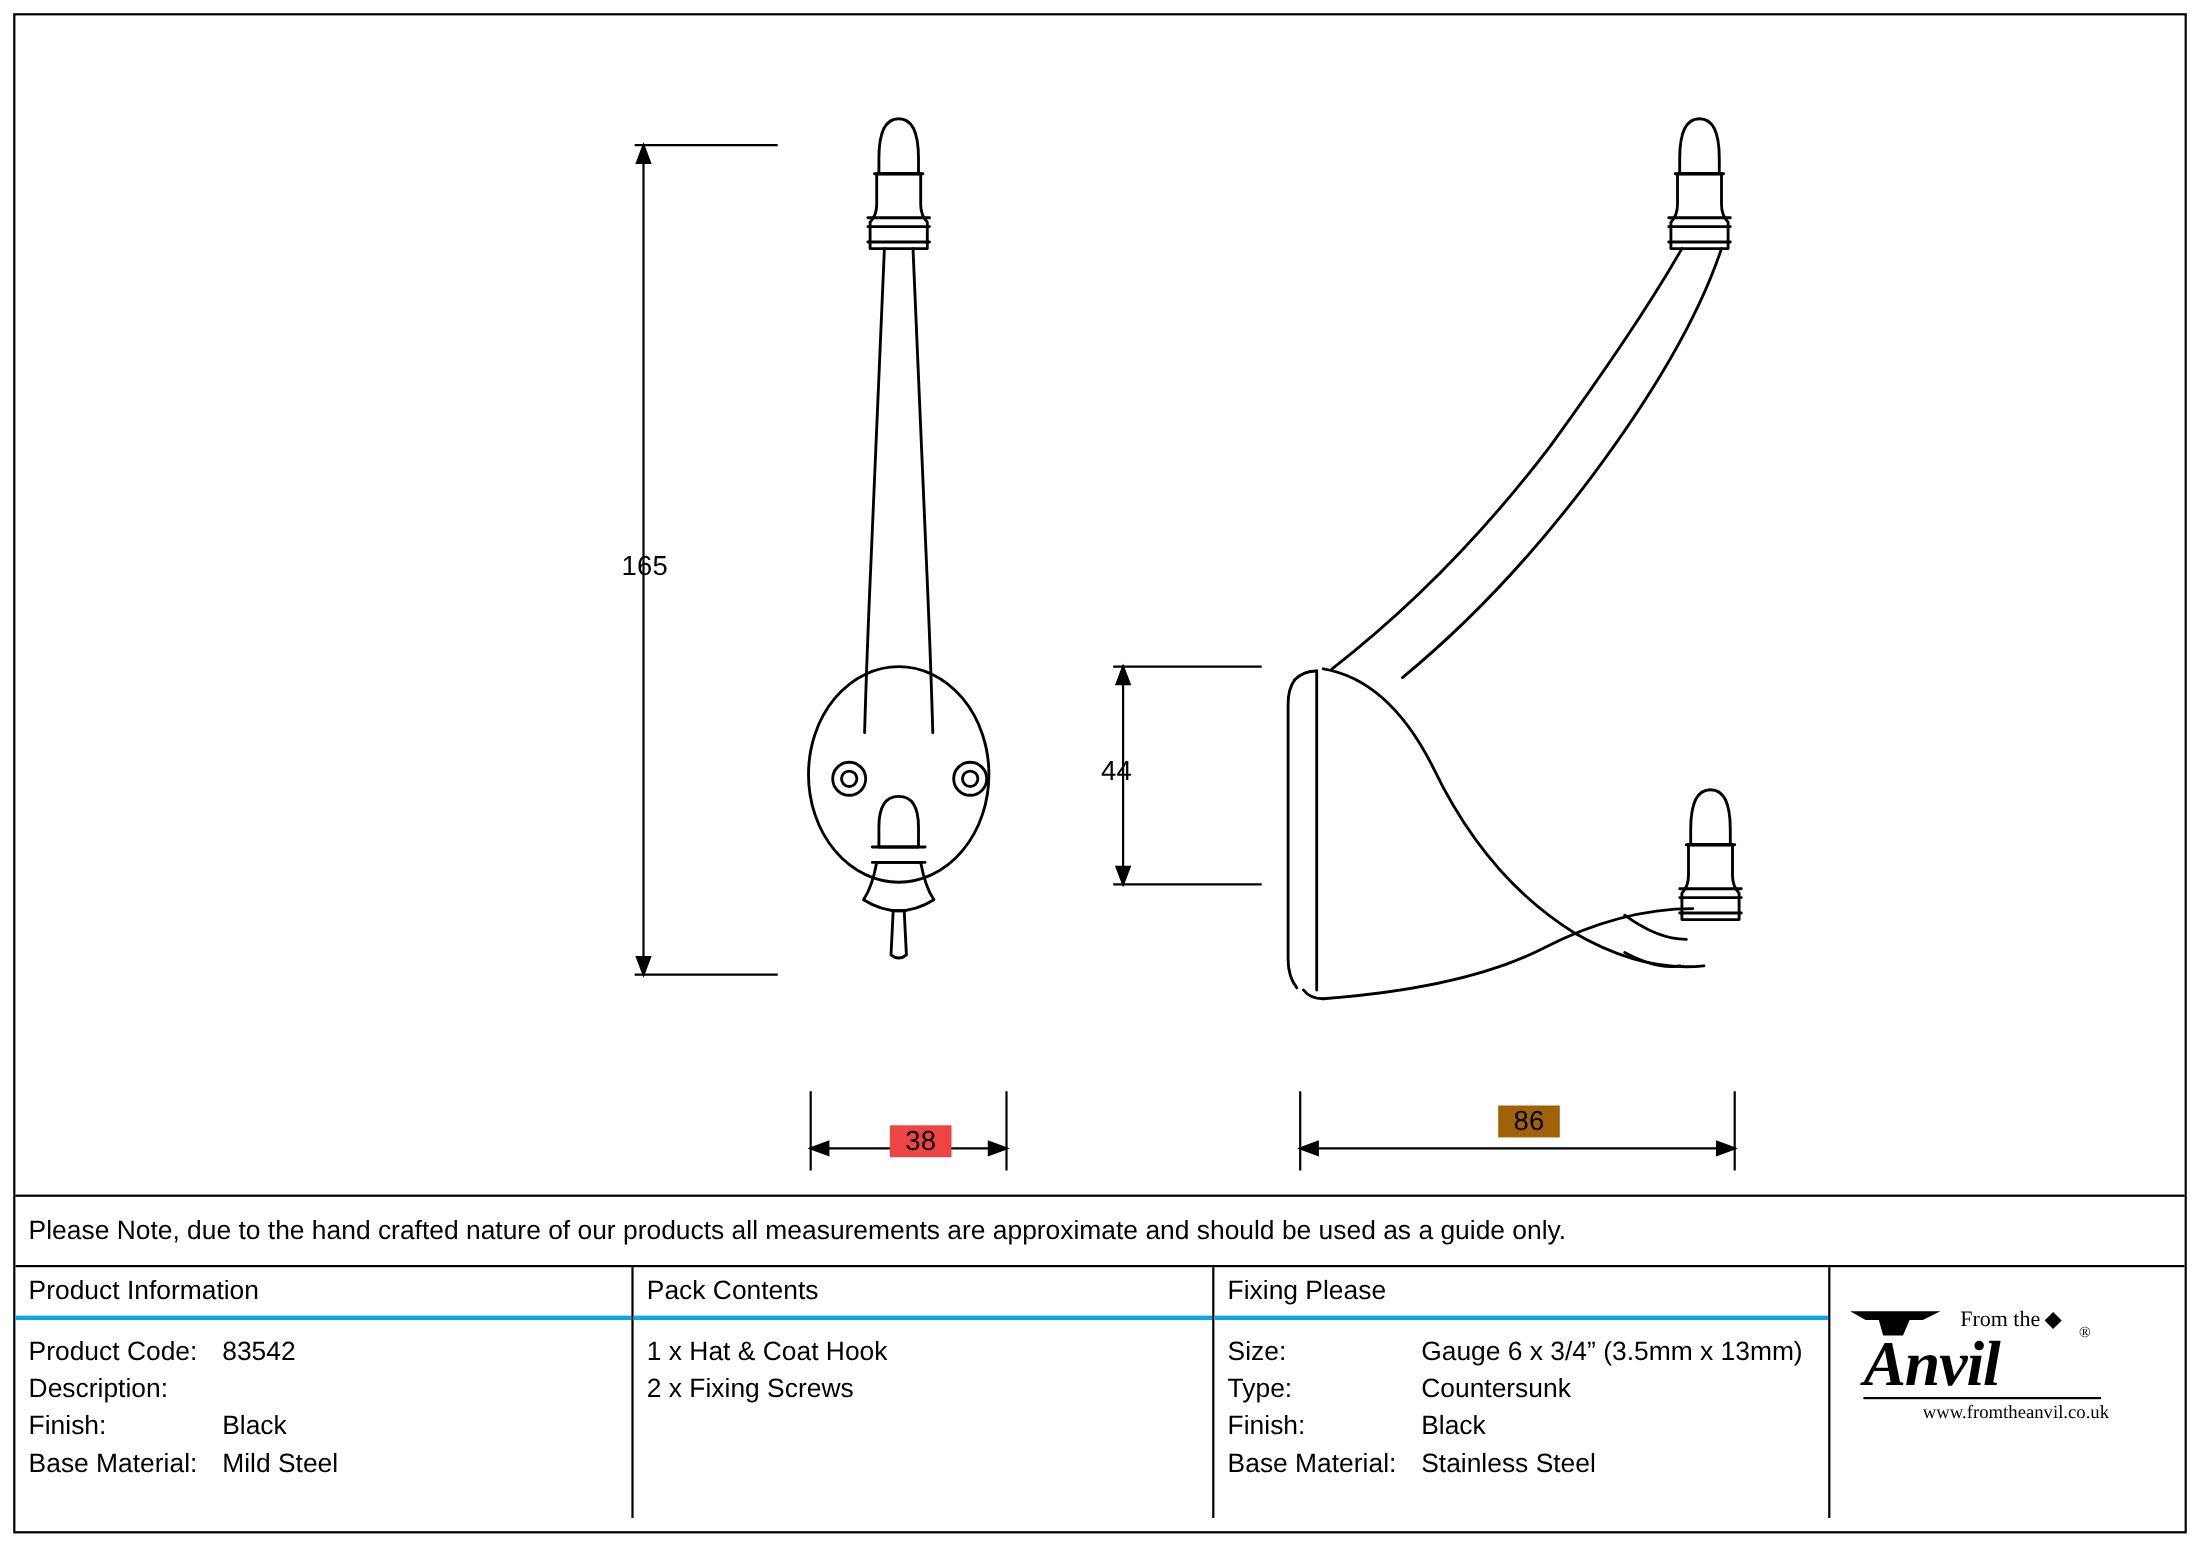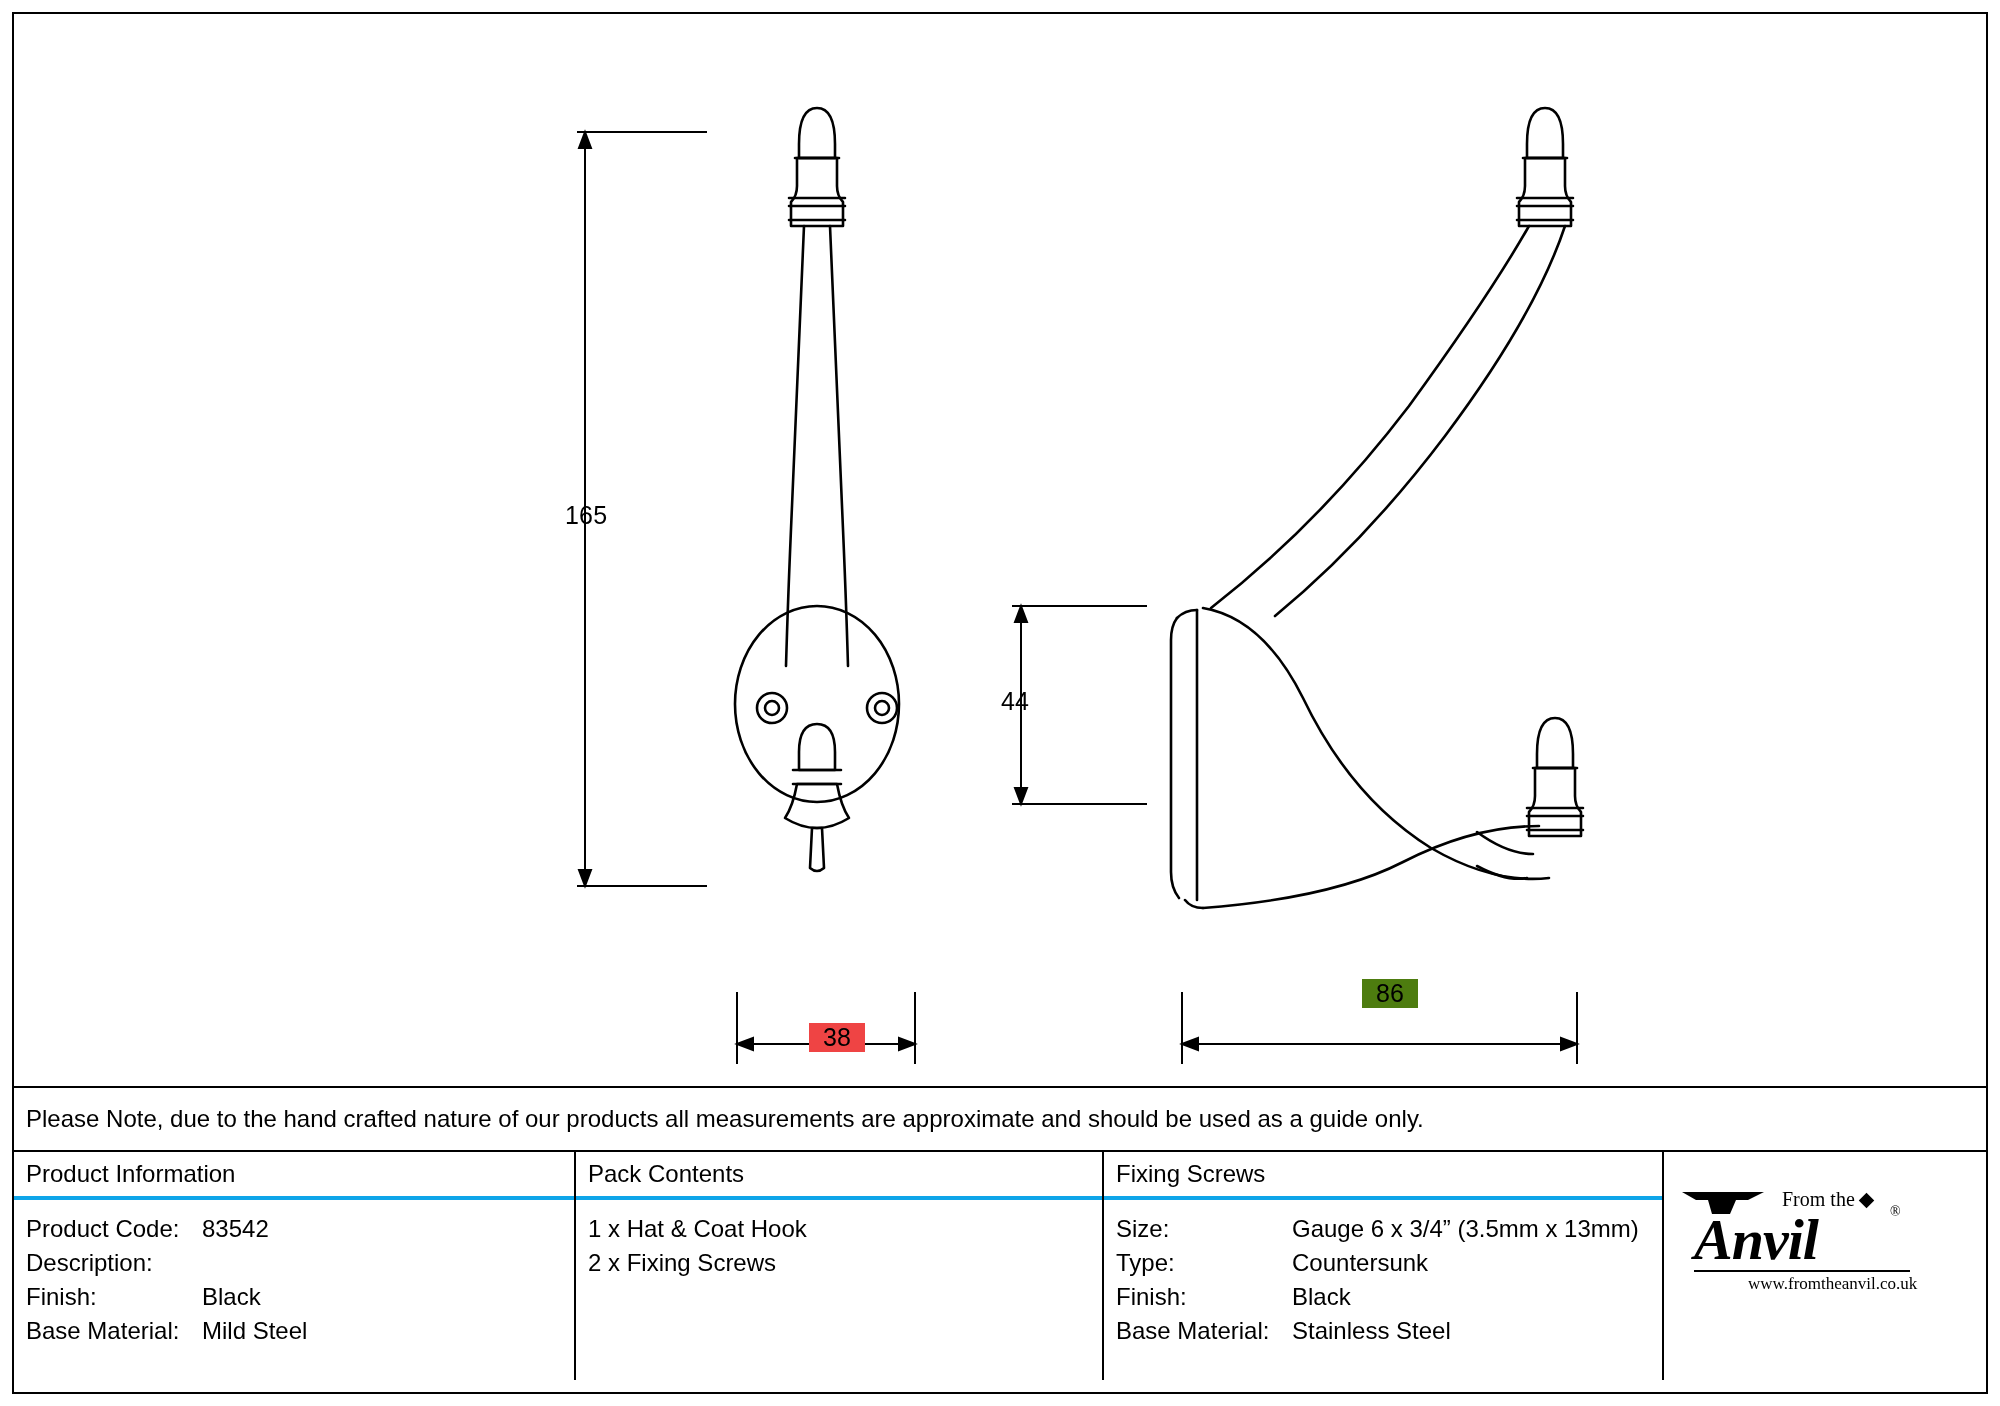--- a/index.html
+++ b/index.html
@@ -237,21 +237,21 @@
         <line x1="1540" y1="978" x2="1540" y2="1050"></line>
         <line x1="1145" y1="1030" x2="1540" y2="1030"></line>
         <polygon points="1145,1030 1161,1024 1161,1036"></polygon>
         <polygon points="1540,1030 1524,1024 1524,1036"></polygon>
       </g>
     </svg>
 
     <div class="dim-label" style="left:528px; top:487px;">165</div>
     <div class="dim-label" style="left:964px; top:673px;">44</div>
     <div class="dim-label" style="left:772px; top:1009px; background:#ef4444; padding:0 14px;">38</div>
-    <div class="dim-label" style="left:1325px; top:965px; background:#4d7c0f; padding:0 14px;">86</div>
+    <div class="dim-label" style="left:1325px; top:991px; background:#a16207; padding:0 14px;">86</div>
   </div>
 
   <div class="note-row">
     <div class="note-text">Please Note, due to the hand crafted nature of our products all measurements are approximate and should be used as a guide only.</div>
   </div>
 
   <div class="info-table">
 
     <div class="col" style="width:560px;">
       <div class="col-head">Product Information</div>
@@ -276,21 +276,21 @@
 
     <div class="col col-sep" style="width:528px;">
       <div class="col-head">Pack Contents</div>
       <div class="col-body">
         <div class="plain-line">1 x Hat &amp; Coat Hook</div>
         <div class="plain-line">2 x Fixing Screws</div>
       </div>
     </div>
 
     <div class="col col-sep" style="width:560px;">
-      <div class="col-head">Fixing Screws</div>
+      <div class="col-head">Fixing Please</div>
       <div class="col-body">
         <div class="kv">
           <div class="k">Size:</div>
           <div class="v">Gauge 6 x 3/4” (3.5mm x 13mm)</div>
         </div>
         <div class="kv">
           <div class="k">Type:</div>
           <div class="v">Countersunk</div>
         </div>
         <div class="kv">

